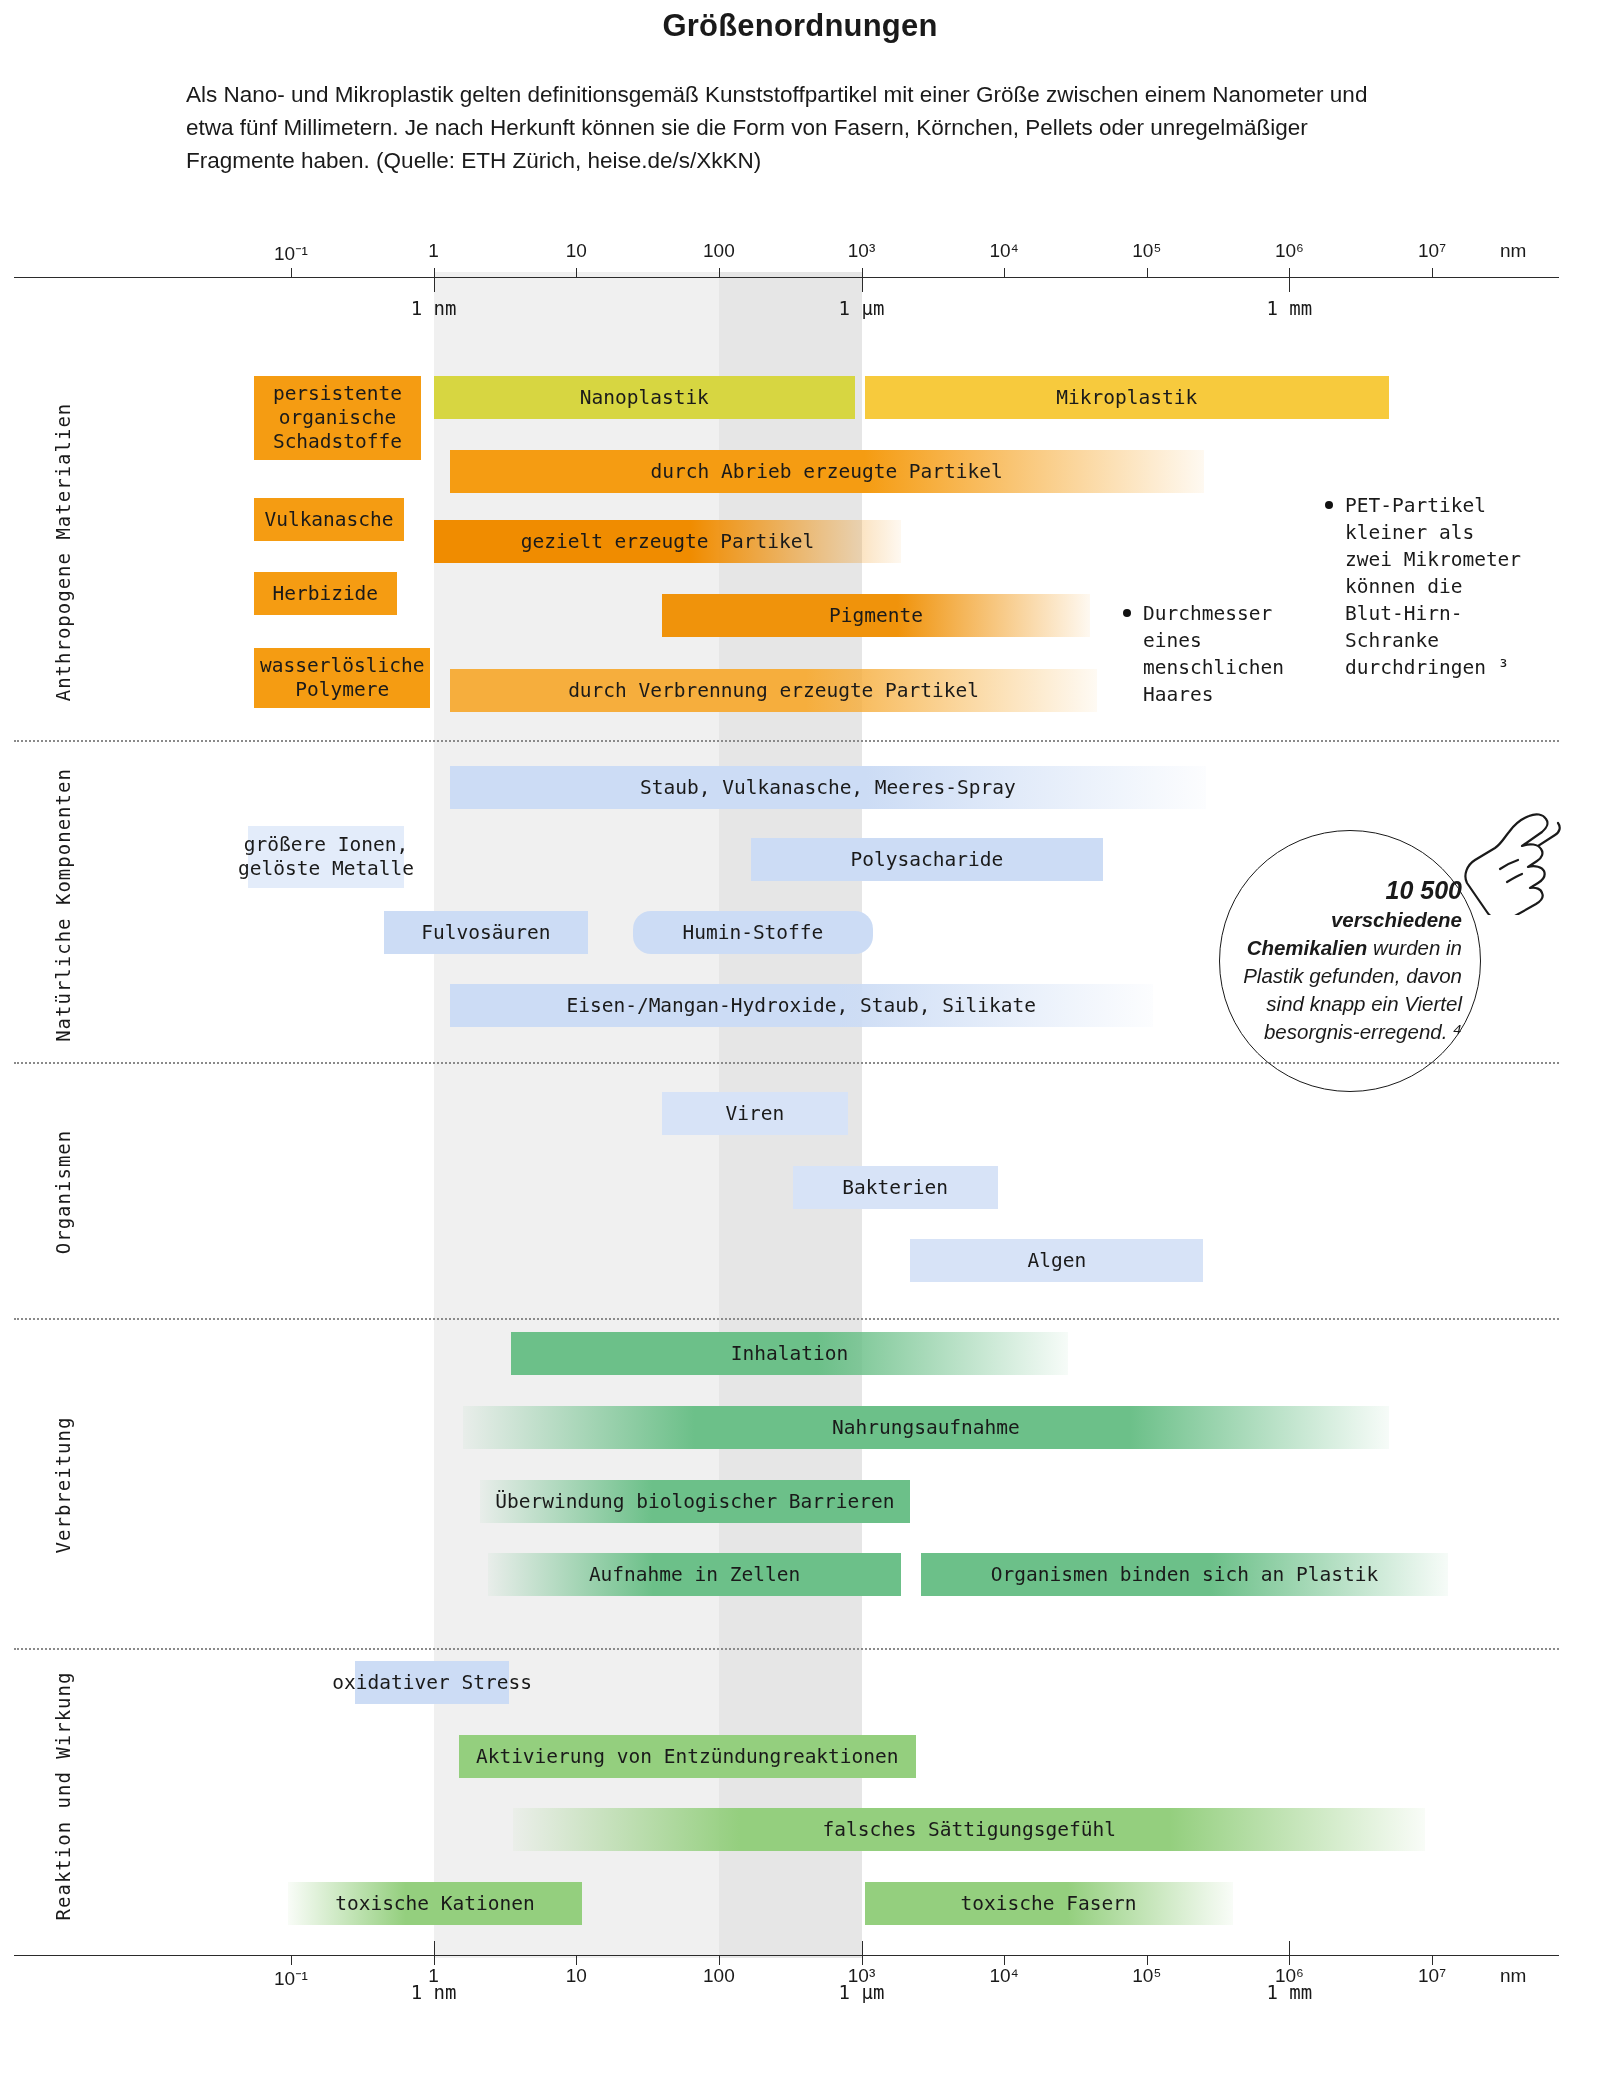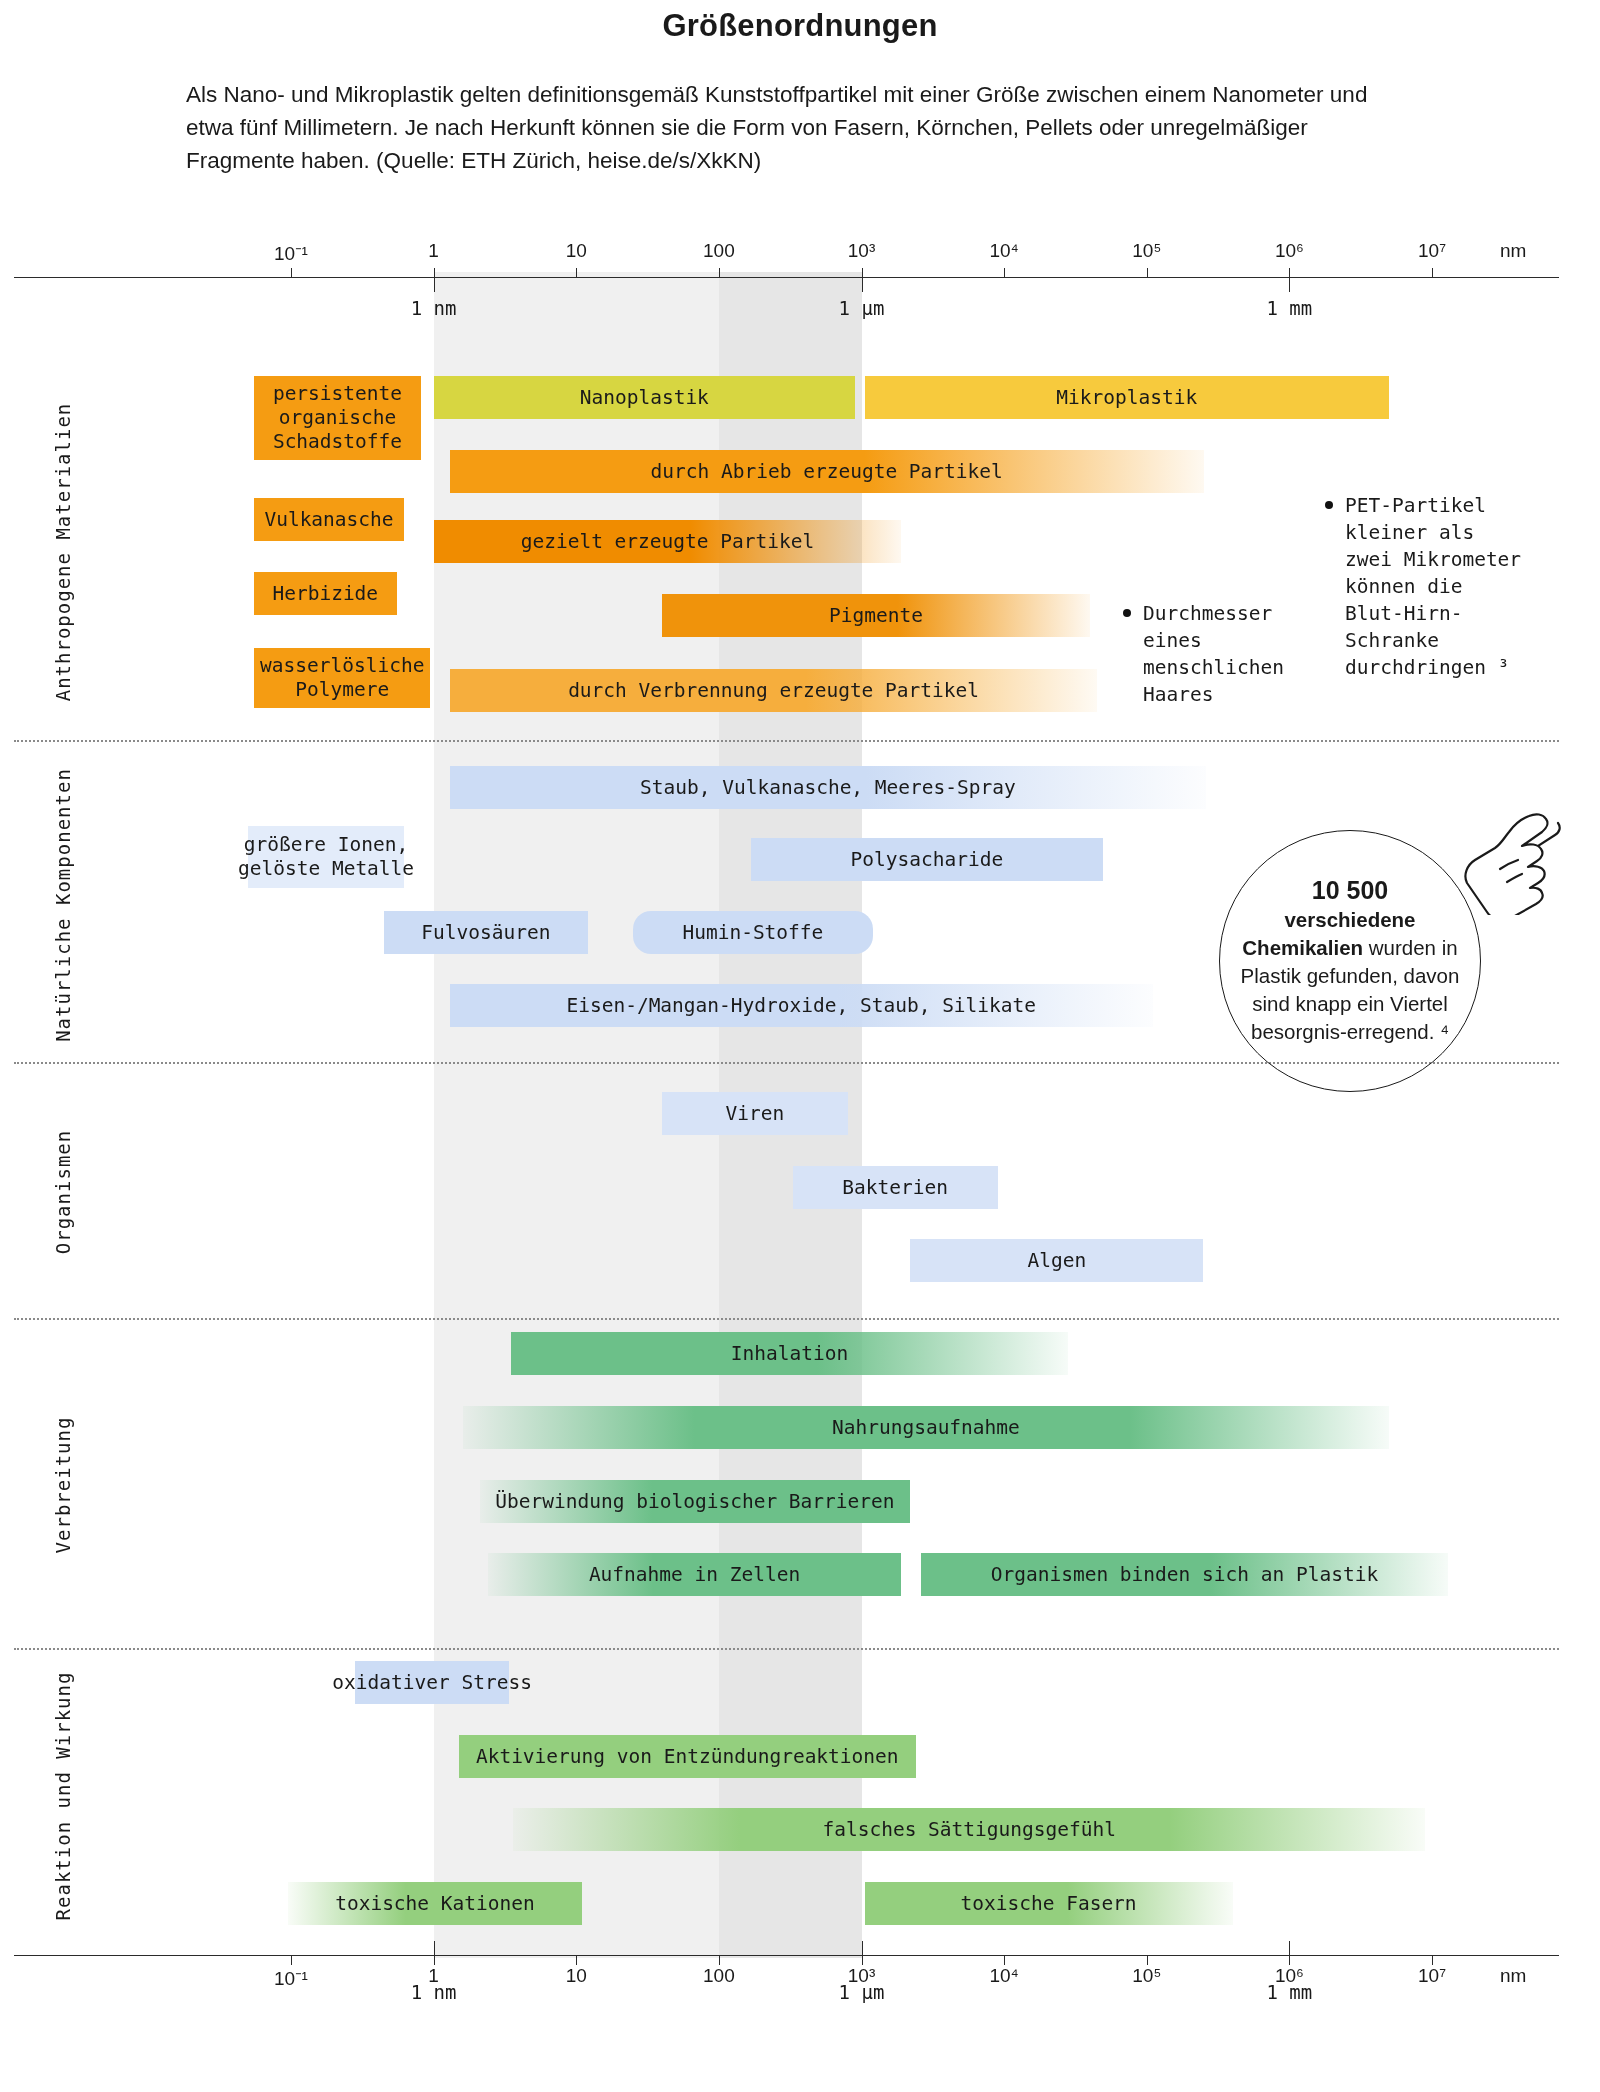--- a/index.html
+++ b/index.html
@@ -137,26 +137,27 @@
   }
   
   .callout{
     position:absolute;
     width:262px; height:262px;
     border:1.6px solid #1a1a1a;
     border-radius:50%;
     display:flex;
     align-items:center;
     justify-content:center;
-    text-align:center;
+    text-align:right;
     font-family:"Liberation Sans", sans-serif;
     font-size:20.5px;
     line-height:28px;
     box-sizing:border-box;
     padding:0 18px;
+    font-style:italic;
   }
   .callout b{ font-weight:bold; }
   .hand{
     position:absolute;
   }
 </style>
 </head>
 <body>
 
 <div id="page">

